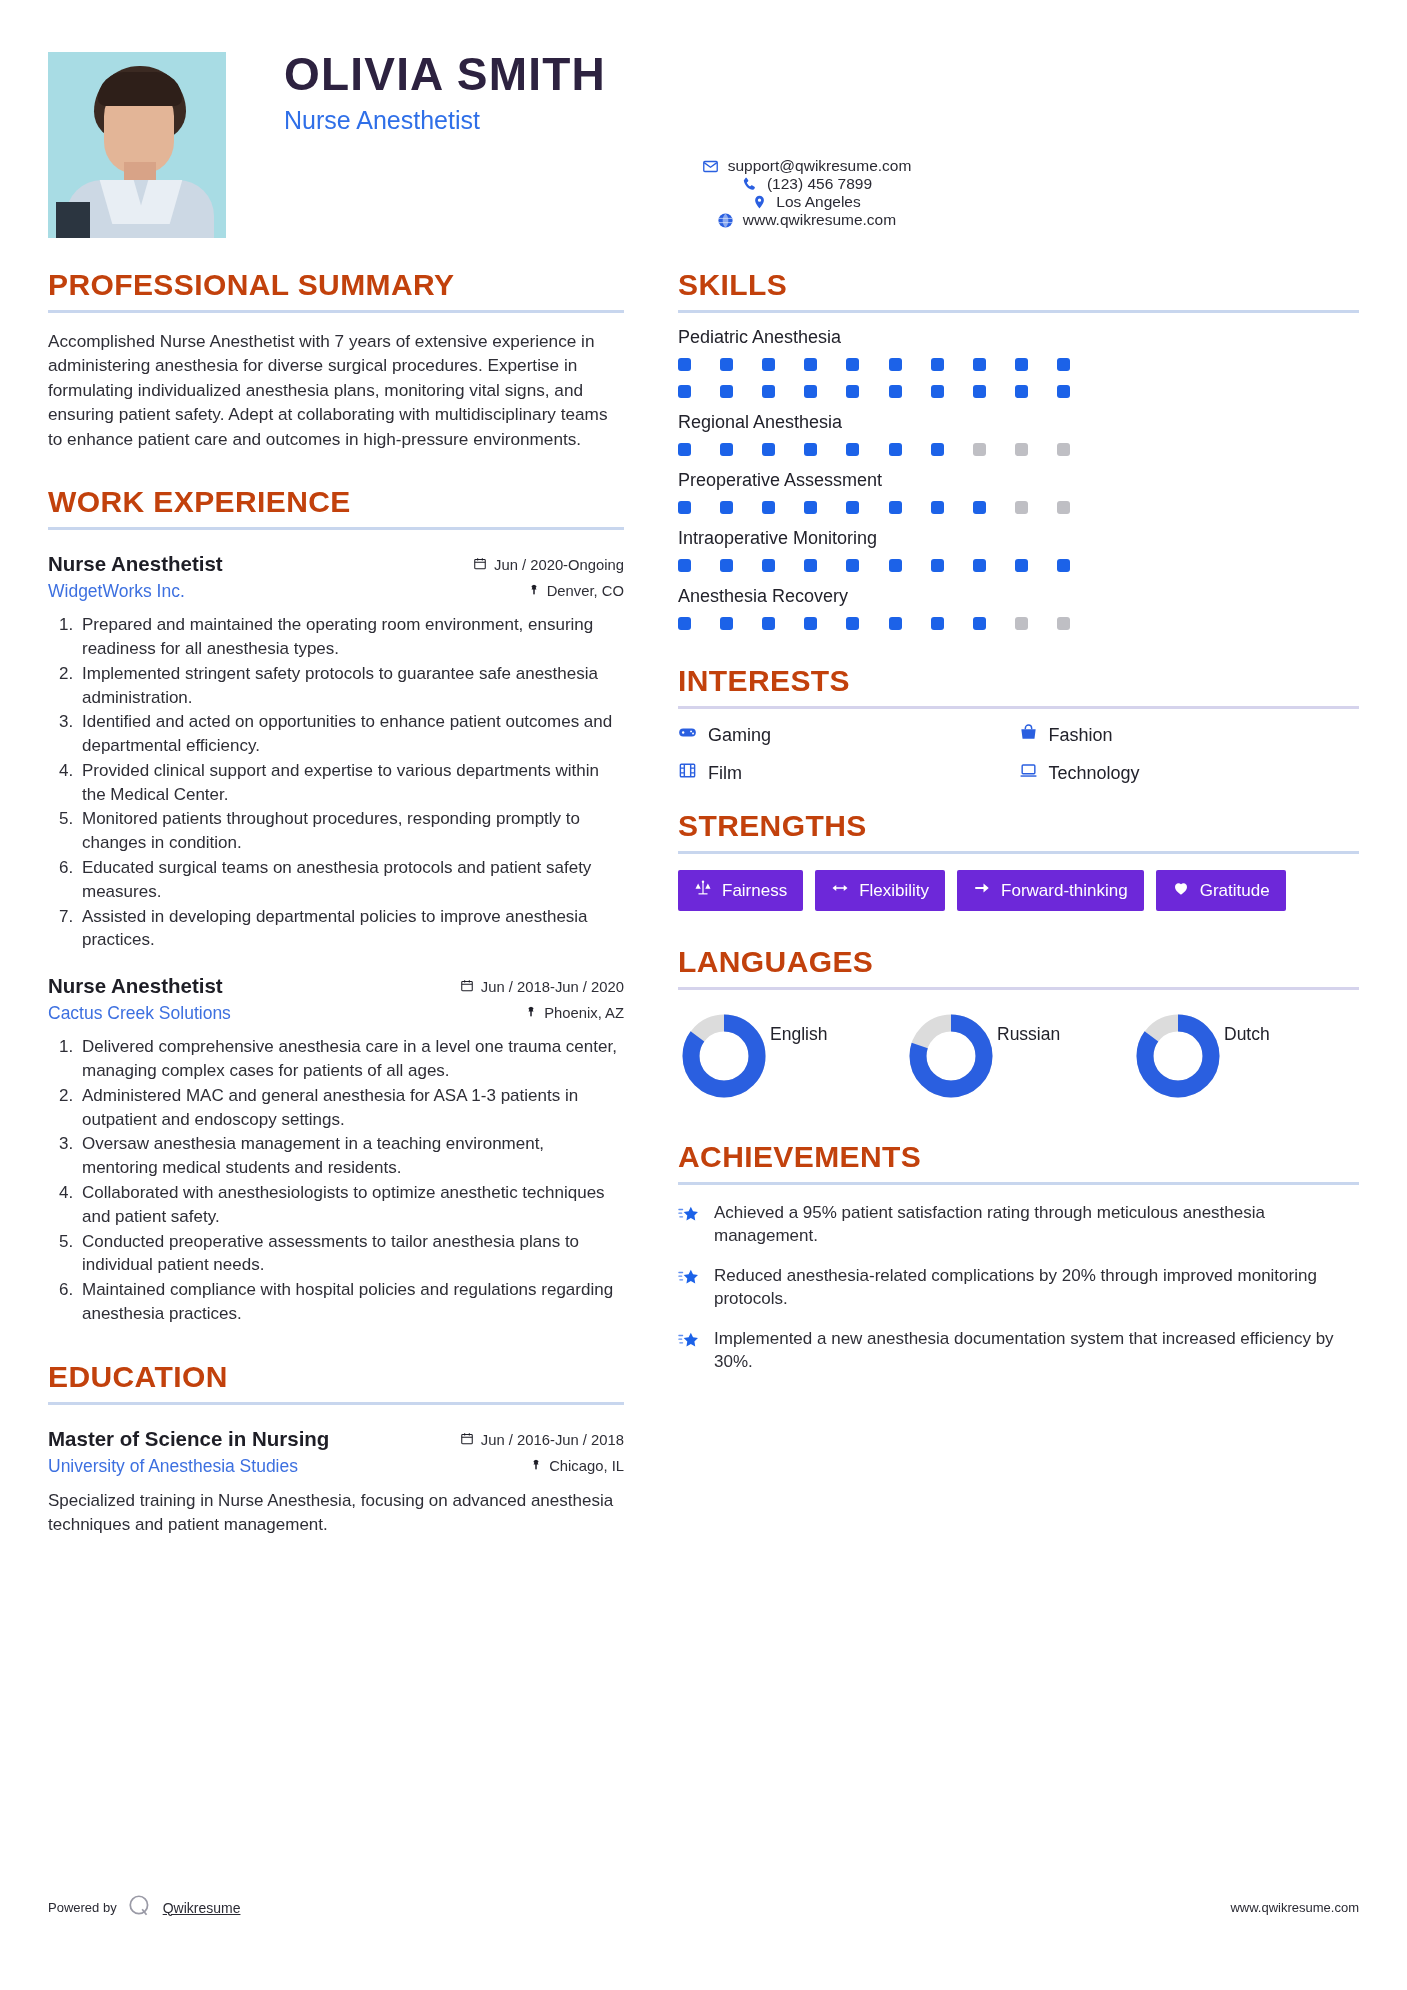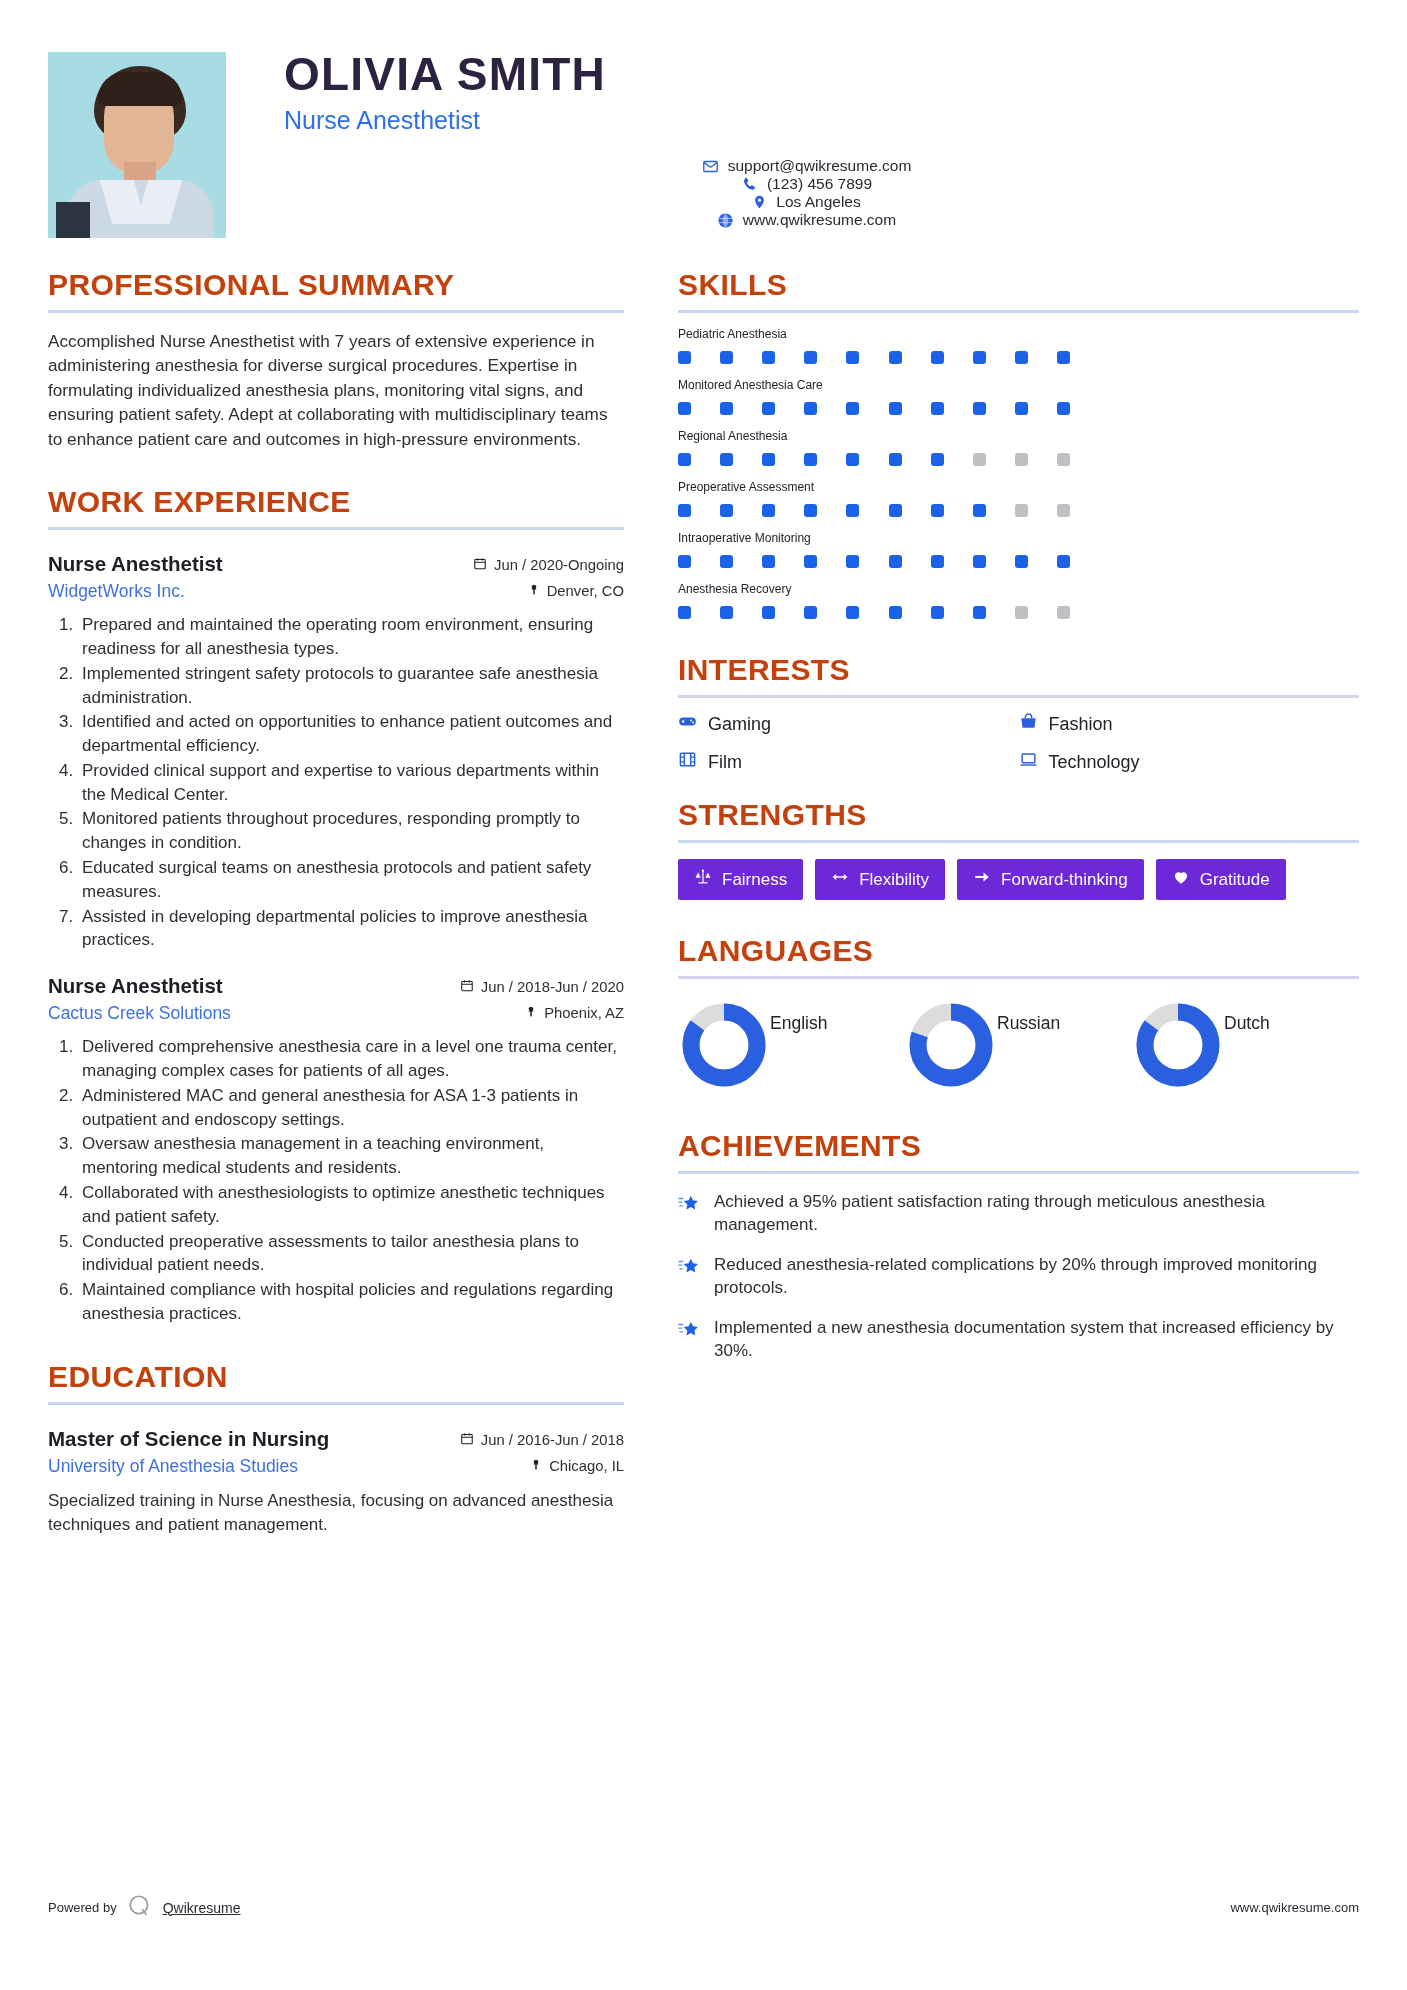--- a/index.html
+++ b/index.html
@@ -103,21 +103,21 @@
   ol.bullets { margin-top: 11px; padding-left: 30px; }
   ol.bullets li {
     font-size: 17px; line-height: 1.4; color: #2e2e36; margin-bottom: 1px;
     padding-left: 4px;
   }
 
   .section-gap { margin-top: 34px; }
 
   
   .skill { margin-top: 14px; }
-  .skill-name { font-size: 12px; color: #22222b; }
+  .skill-name { font-size: 18px; color: #22222b; }
   .dots { display: flex; gap: 0; margin-top: 10px; justify-content: space-between; width: 392px; }
   .dot { width: 13px; height: 13px; border-radius: 3px; background: #1c62e8; }
   .dot.off { background: #bfbfc4; }
 
   
   .interests { display: flex; flex-wrap: wrap; margin-top: 14px; }
   .interest {
     width: 50%; display: flex; align-items: center; gap: 11px;
     font-size: 18px; color: #22222b; margin-bottom: 14px;
   }
@@ -345,21 +345,20 @@
                 <span class="dot"></span>
                 <span class="dot"></span>
                 <span class="dot"></span>
                 <span class="dot"></span>
                 <span class="dot"></span>
                 <span class="dot"></span>
                 <span class="dot"></span>
               </div>
             </div>
             <div class="skill">
-              <div class="skill-name">Monitored Anesthesia Care</div>
               <div class="dots">
                 <span class="dot"></span>
                 <span class="dot"></span>
                 <span class="dot"></span>
                 <span class="dot"></span>
                 <span class="dot"></span>
                 <span class="dot"></span>
                 <span class="dot"></span>
                 <span class="dot"></span>
                 <span class="dot"></span>

